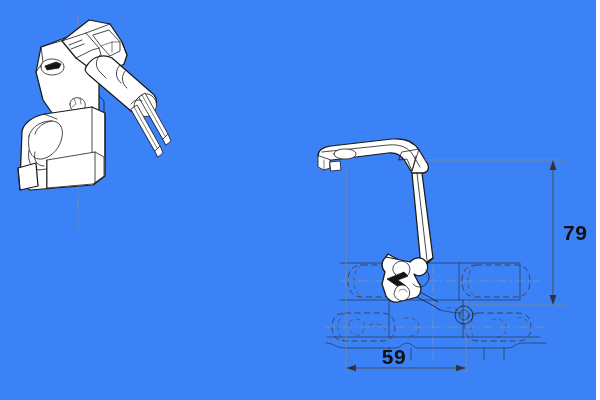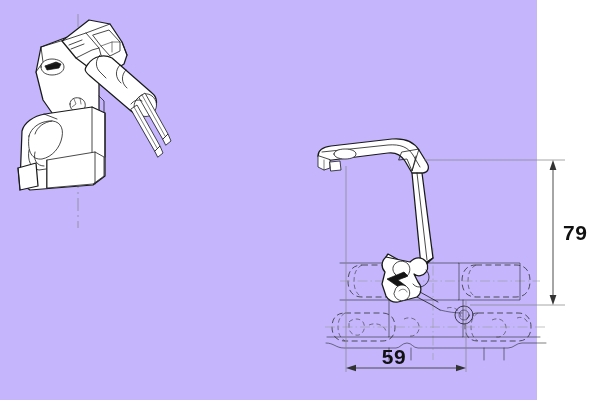--- a/index.html
+++ b/index.html
@@ -11,23 +11,23 @@
   body {
     width: 600px;
     height: 400px;
     font-family: "Liberation Sans", sans-serif;
     overflow: hidden;
     position: relative;
   }
   #drawing-sheet {
     position: absolute;
     left: 0; top: 0;
-    width: 537px;
+    width: 596px;
     height: 400px;
-    background: #c4b5fd;
+    background: #3b82f6;
   }
   svg.sheet {
     display: block;
     width: 600px;
     height: 400px;
   }
   .solid-thin {
     fill: none;
     stroke: #1a1a1a;
     stroke-width: 0.8;

